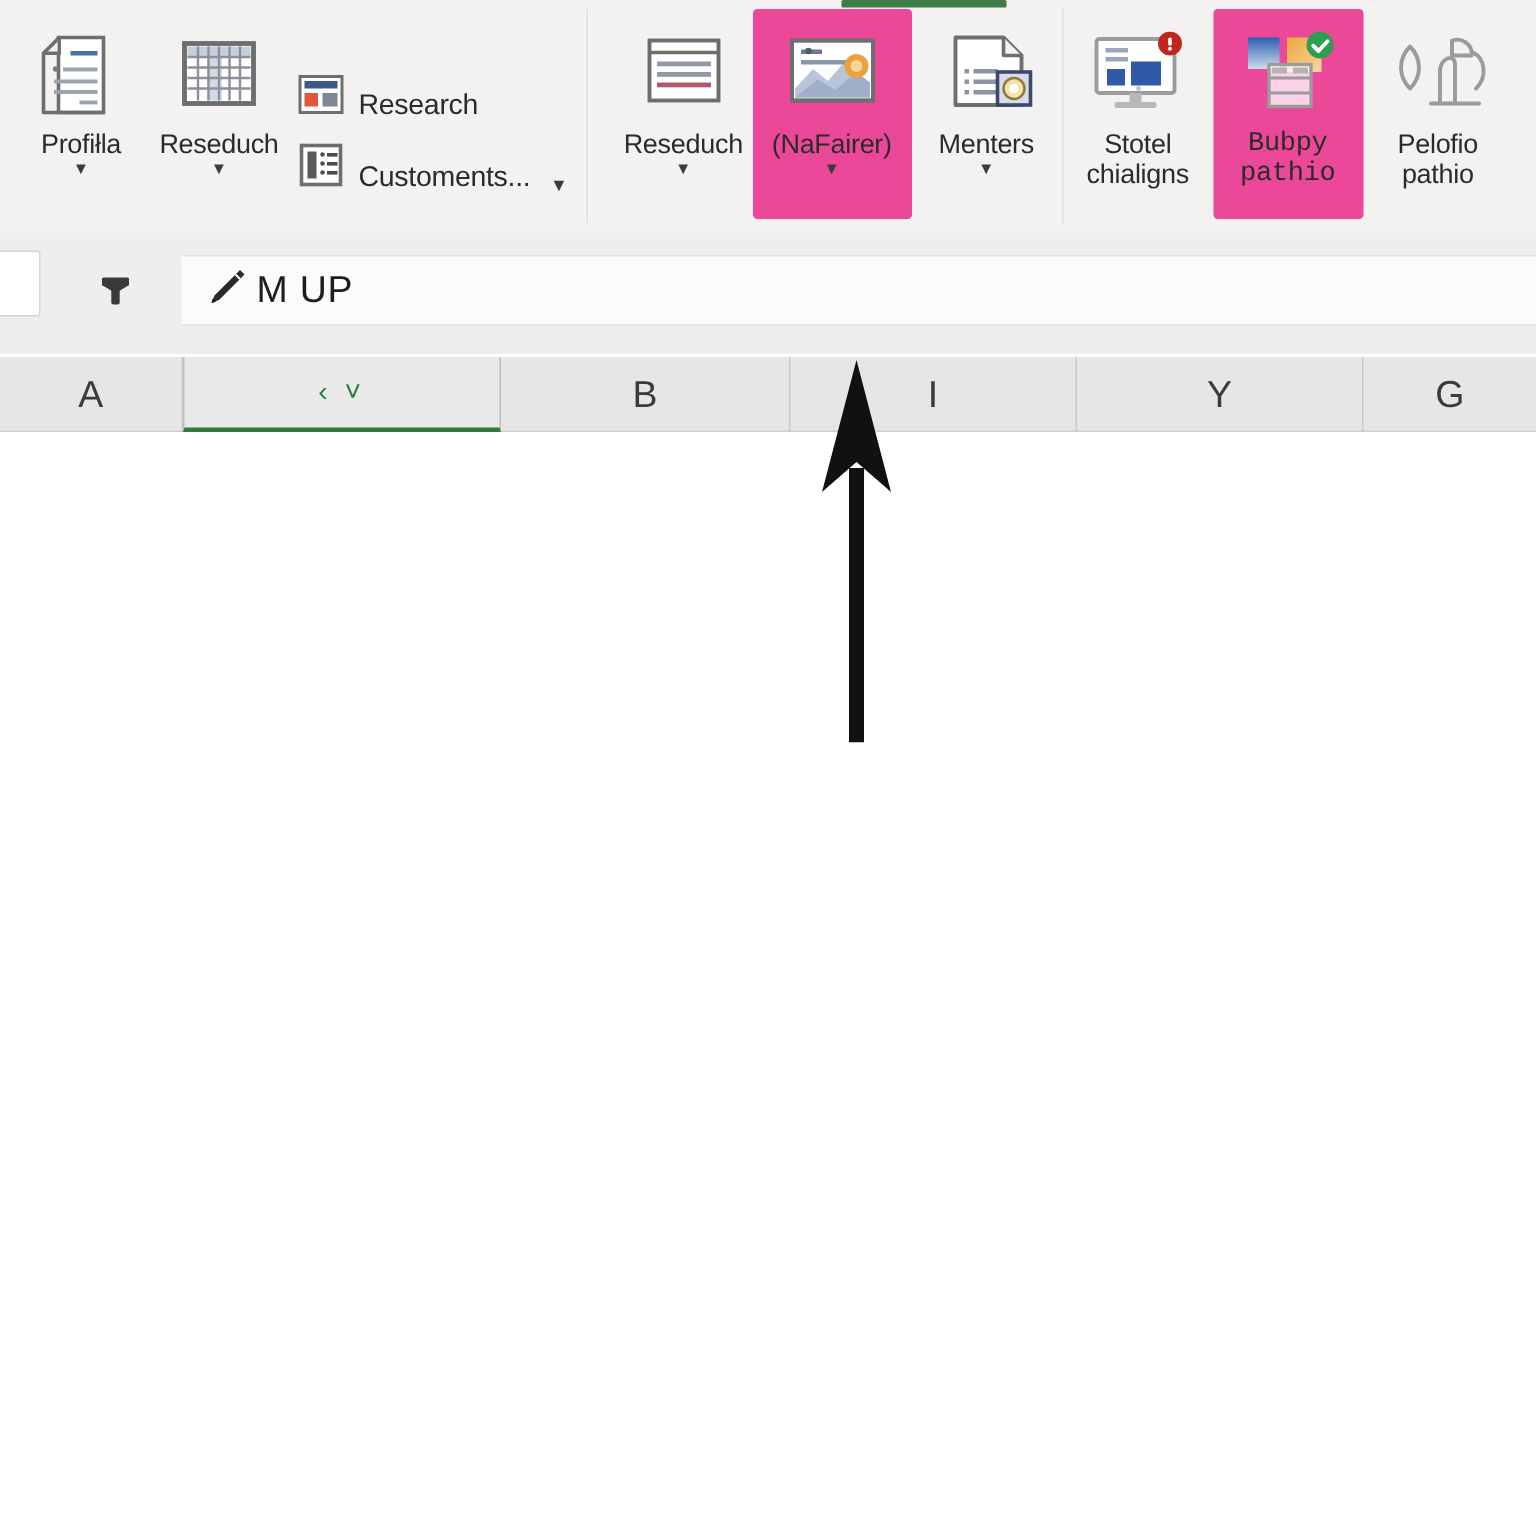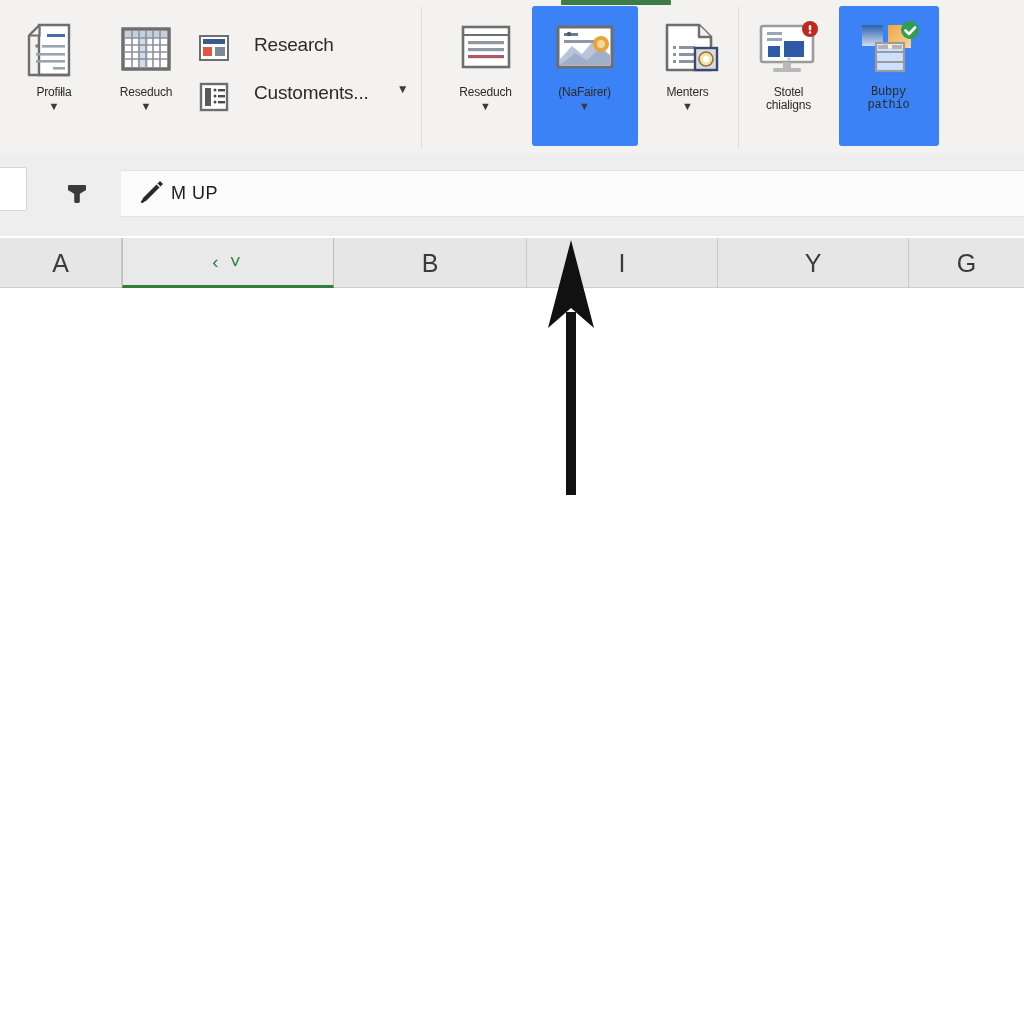--- a/index.html
+++ b/index.html
@@ -73,52 +73,52 @@
     height: 140px;
     display: flex;
     flex-direction: column;
     align-items: center;
     justify-content: flex-start;
     padding-top: 10px;
     box-sizing: border-box;
     border-radius: 3px;
   }
   .bigbtn.selected {
-    background: #3b82f6;
+    background: #ec4899;
   }
   .bigbtn .ico {
     height: 68px;
     display: flex;
     align-items: center;
     justify-content: center;
   }
   .bigbtn .lbl {
-    font-size: 12px;
+    font-size: 18px;
     color: #2b2b2b;
     text-align: center;
     line-height: 1.12;
     margin-top: 2px;
     letter-spacing: -0.2px;
     width: 100%;
     overflow: hidden;
   }
   .bigbtn .caret {
     margin-top: 2px;
     font-size: 11px;
     color: #3b3b3b;
     line-height: 1;
   }
 
   
   .smallrow {
     display: flex;
-    align-items: flex-start;
+    align-items: flex-end;
     height: 48px;
     padding: 0 6px;
-    gap: 24px;
+    gap: 9px;
   }
   .smallrow .lbl {
     font-size: 19px;
     color: #2b2b2b;
     letter-spacing: -0.2px;
     white-space: nowrap;
   }
   .smallrow .caret {
     font-size: 12px;
     color: #3b3b3b;
@@ -166,21 +166,21 @@
     background: #fbfbfb;
     border: 1px solid #e2e2e2;
     border-left: none;
     box-sizing: border-box;
     display: flex;
     align-items: center;
     padding-left: 16px;
     gap: 4px;
   }
   .formulabar .ftext {
-    font-size: 18px;
+    font-size: 25px;
     color: #1d1d1d;
     letter-spacing: 0.5px;
   }
 
   
   .colheaders {
     position: absolute;
     left: 0; top: 238px;
     width: 1024px;
     height: 50px;
@@ -428,20 +428,37 @@
               <circle cx="54" cy="11" r="9" fill="#2f9e4f"></circle>
               <path d="M49.5 11.5 L53 15 L59 8.5" fill="none" stroke="#ffffff" stroke-width="2.6" stroke-linecap="round" stroke-linejoin="round"></path>
             </svg>
           </div>
           <div class="lbl">
             <span>Bubpy</span><br>
             <span>pathio</span>
           </div>
         </div>
 
+        <div class="bigbtn" style="width:100px;">
+          <div class="ico">
+            <svg width="70" height="58" viewBox="0 0 70 58">
+              <g fill="none" stroke="#9b9b9b" stroke-width="2.6" stroke-linejoin="round" stroke-linecap="round">
+                <path d="M16 10 C8 18 8 30 16 38 C24 30 24 18 16 10 Z"></path>
+                <path d="M36 48 L36 26 C36 18 46 14 46 22 L46 48"></path>
+                <path d="M44 6 C50 4 58 8 57 16 L44 16 Z"></path>
+                <path d="M58 14 C66 18 68 30 60 38"></path>
+                <path d="M30 48 L62 48"></path>
+              </g>
+            </svg>
+          </div>
+          <div class="lbl">
+            <span>Pelofio</span><br>
+            <span>pathio</span>
+          </div>
+        </div>
       </div>
 
     </div>
   </div>
 
   <div class="fxrow">
     <div class="namebox">
       <span></span>
     </div>
     <div class="fx-icon">

